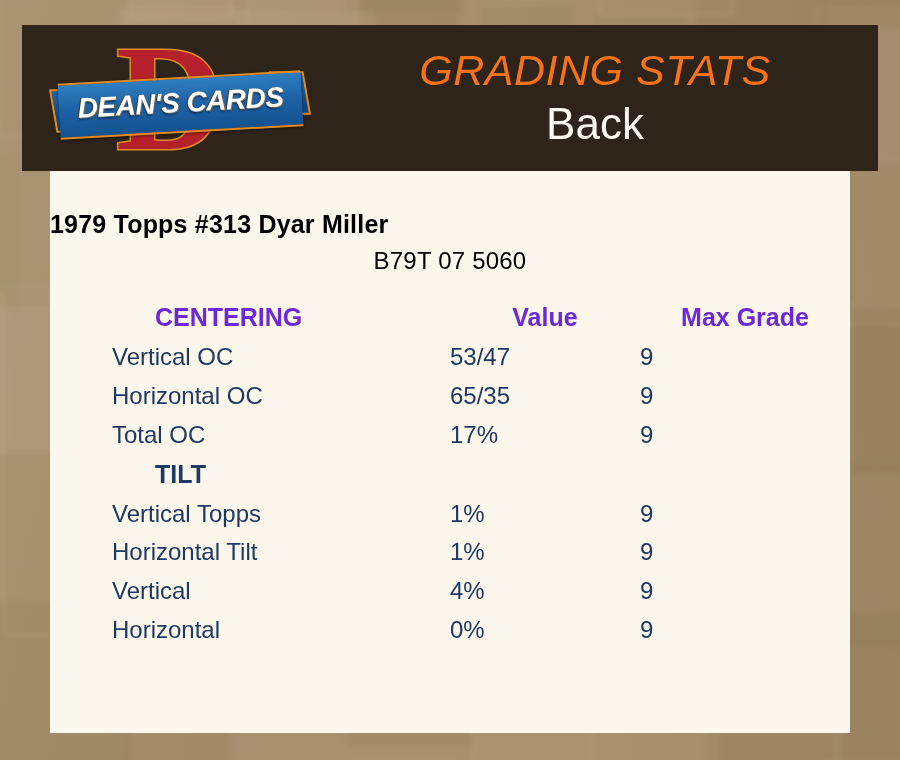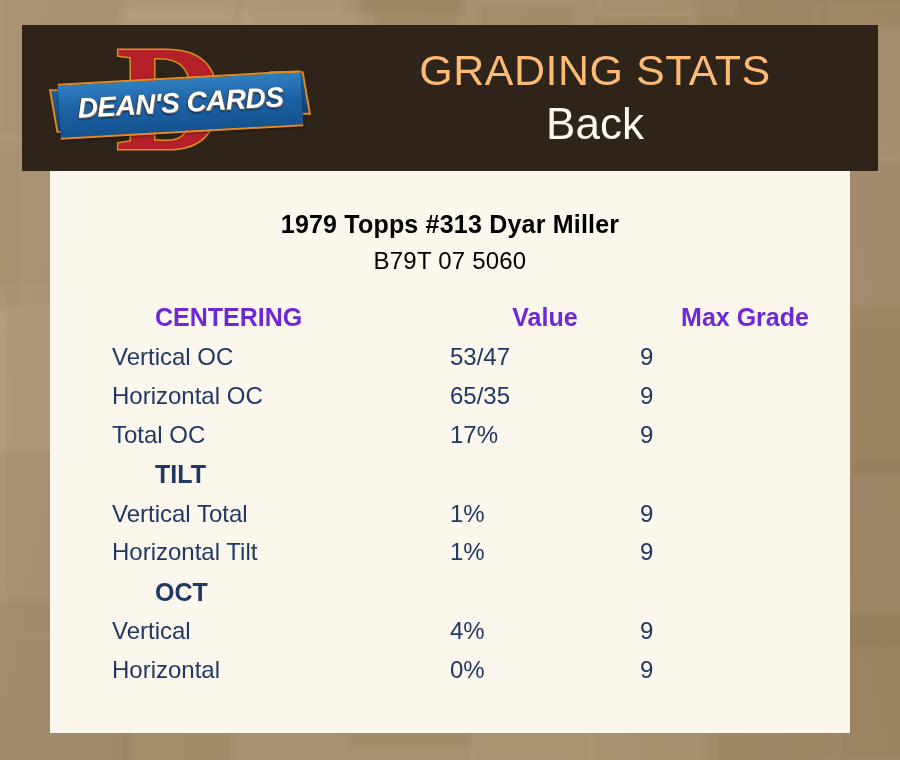--- a/index.html
+++ b/index.html
@@ -128,46 +128,47 @@
     left: 290px;
     top: 0;
     width: 566px;
     height: 146px;
     display: flex;
     flex-direction: column;
     align-items: center;
     justify-content: center;
   }
   #header-title {
-    color: #fdba74;
+    color: #f97316;
     font-size: 43px;
     font-weight: normal;
     letter-spacing: 0.5px;
     line-height: 1.05;
+    font-style: italic;
   }
   #header-subtitle {
     color: #fdf8ef;
     font-size: 44px;
     font-weight: normal;
     line-height: 1.05;
     margin-top: 8px;
   }
 
   
   #content-panel {
     position: absolute;
     left: 50px;
     top: 171px;
     width: 800px;
     height: 562px;
     background: #fcf7ec;
   }
 
   #card-title {
-    text-align: center;
+    text-align: left;
     margin-top: 39px;
     font-size: 25px;
     font-weight: bold;
     color: #000000;
     letter-spacing: 0.2px;
   }
   #card-serial {
     text-align: center;
     margin-top: 8px;
     font-size: 24px;
@@ -331,34 +332,29 @@
           <td class="cell-label">Total OC</td>
           <td class="cell-value">17%</td>
           <td class="cell-grade">9</td>
         </tr>
         <tr class="section-row">
           <td class="cell-section">TILT</td>
           <td class="cell-value"></td>
           <td class="cell-grade"></td>
         </tr>
         <tr>
-          <td class="cell-label">Vertical Total</td>
+          <td class="cell-label">Vertical Topps</td>
           <td class="cell-value">1%</td>
           <td class="cell-grade">9</td>
         </tr>
         <tr>
           <td class="cell-label">Horizontal Tilt</td>
           <td class="cell-value">1%</td>
           <td class="cell-grade">9</td>
         </tr>
-        <tr class="section-row">
-          <td class="cell-section">OCT</td>
-          <td class="cell-value"></td>
-          <td class="cell-grade"></td>
-        </tr>
         <tr>
           <td class="cell-label">Vertical</td>
           <td class="cell-value">4%</td>
           <td class="cell-grade">9</td>
         </tr>
         <tr>
           <td class="cell-label">Horizontal</td>
           <td class="cell-value">0%</td>
           <td class="cell-grade">9</td>
         </tr>

